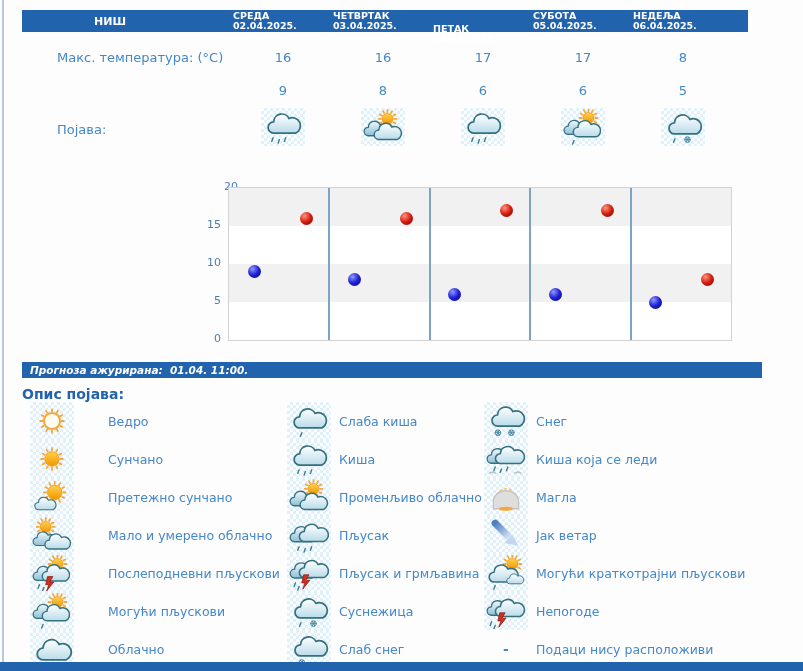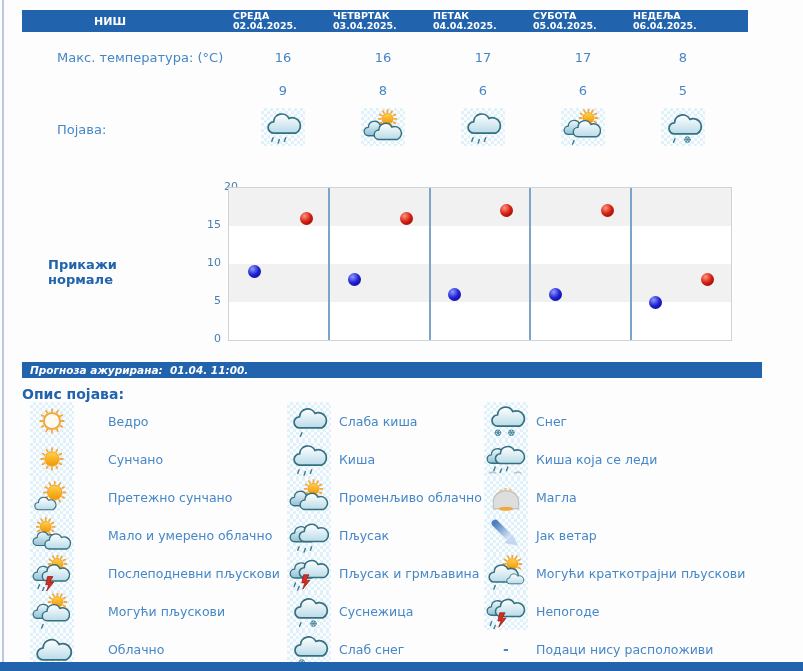--- a/index.html
+++ b/index.html
@@ -48,21 +48,21 @@
     <span class="loc">НИШ</span>
     <div id="dayheads">
         <div class="dayhead" style="left: 211px;">
           <div>СРЕДА</div>
           <div>02.04.2025.</div>
         </div>
         <div class="dayhead" style="left: 311px;">
           <div>ЧЕТВРТАК</div>
           <div>03.04.2025.</div>
         </div>
-        <div class="dayhead" style="left: 411px;">
+        <div class="dayhead" style="left: 411px; margin-top: 13px;">
           <div>ПЕТАК</div>
           <div>04.04.2025.</div>
         </div>
         <div class="dayhead" style="left: 511px;">
           <div>СУБОТА</div>
           <div>05.04.2025.</div>
         </div>
         <div class="dayhead" style="left: 611px;">
           <div>НЕДЕЉА</div>
           <div>06.04.2025.</div>
@@ -253,21 +253,20 @@
           <g stroke="#4b8ba3" stroke-width="1.1" fill="none">
             <line x1="23.5" y1="34" x2="30.5" y2="34"></line>
             <line x1="23.5" y1="34" x2="30.5" y2="34" transform="rotate(60 27 34)"></line>
             <line x1="23.5" y1="34" x2="30.5" y2="34" transform="rotate(120 27 34)"></line>
             <circle cx="27" cy="34" r="3.1"></circle>
           </g>
         </svg>
       </div>
     </div>
 
-  <div class="normals-link">Прикажи нормале</div>
 
   <div id="yticks">
       <div class="ytick" style="left: 191px; top: 332px;">0</div>
       <div class="ytick" style="left: 191px; top: 294px;">5</div>
       <div class="ytick" style="left: 191px; top: 256px;">10</div>
       <div class="ytick" style="left: 191px; top: 218px;">15</div>
       <div class="ytick" style="left: 208px; top: 180px;">20</div>
     </div>
   <div class="chart">
     <div class="band g" style="top:0"></div>

